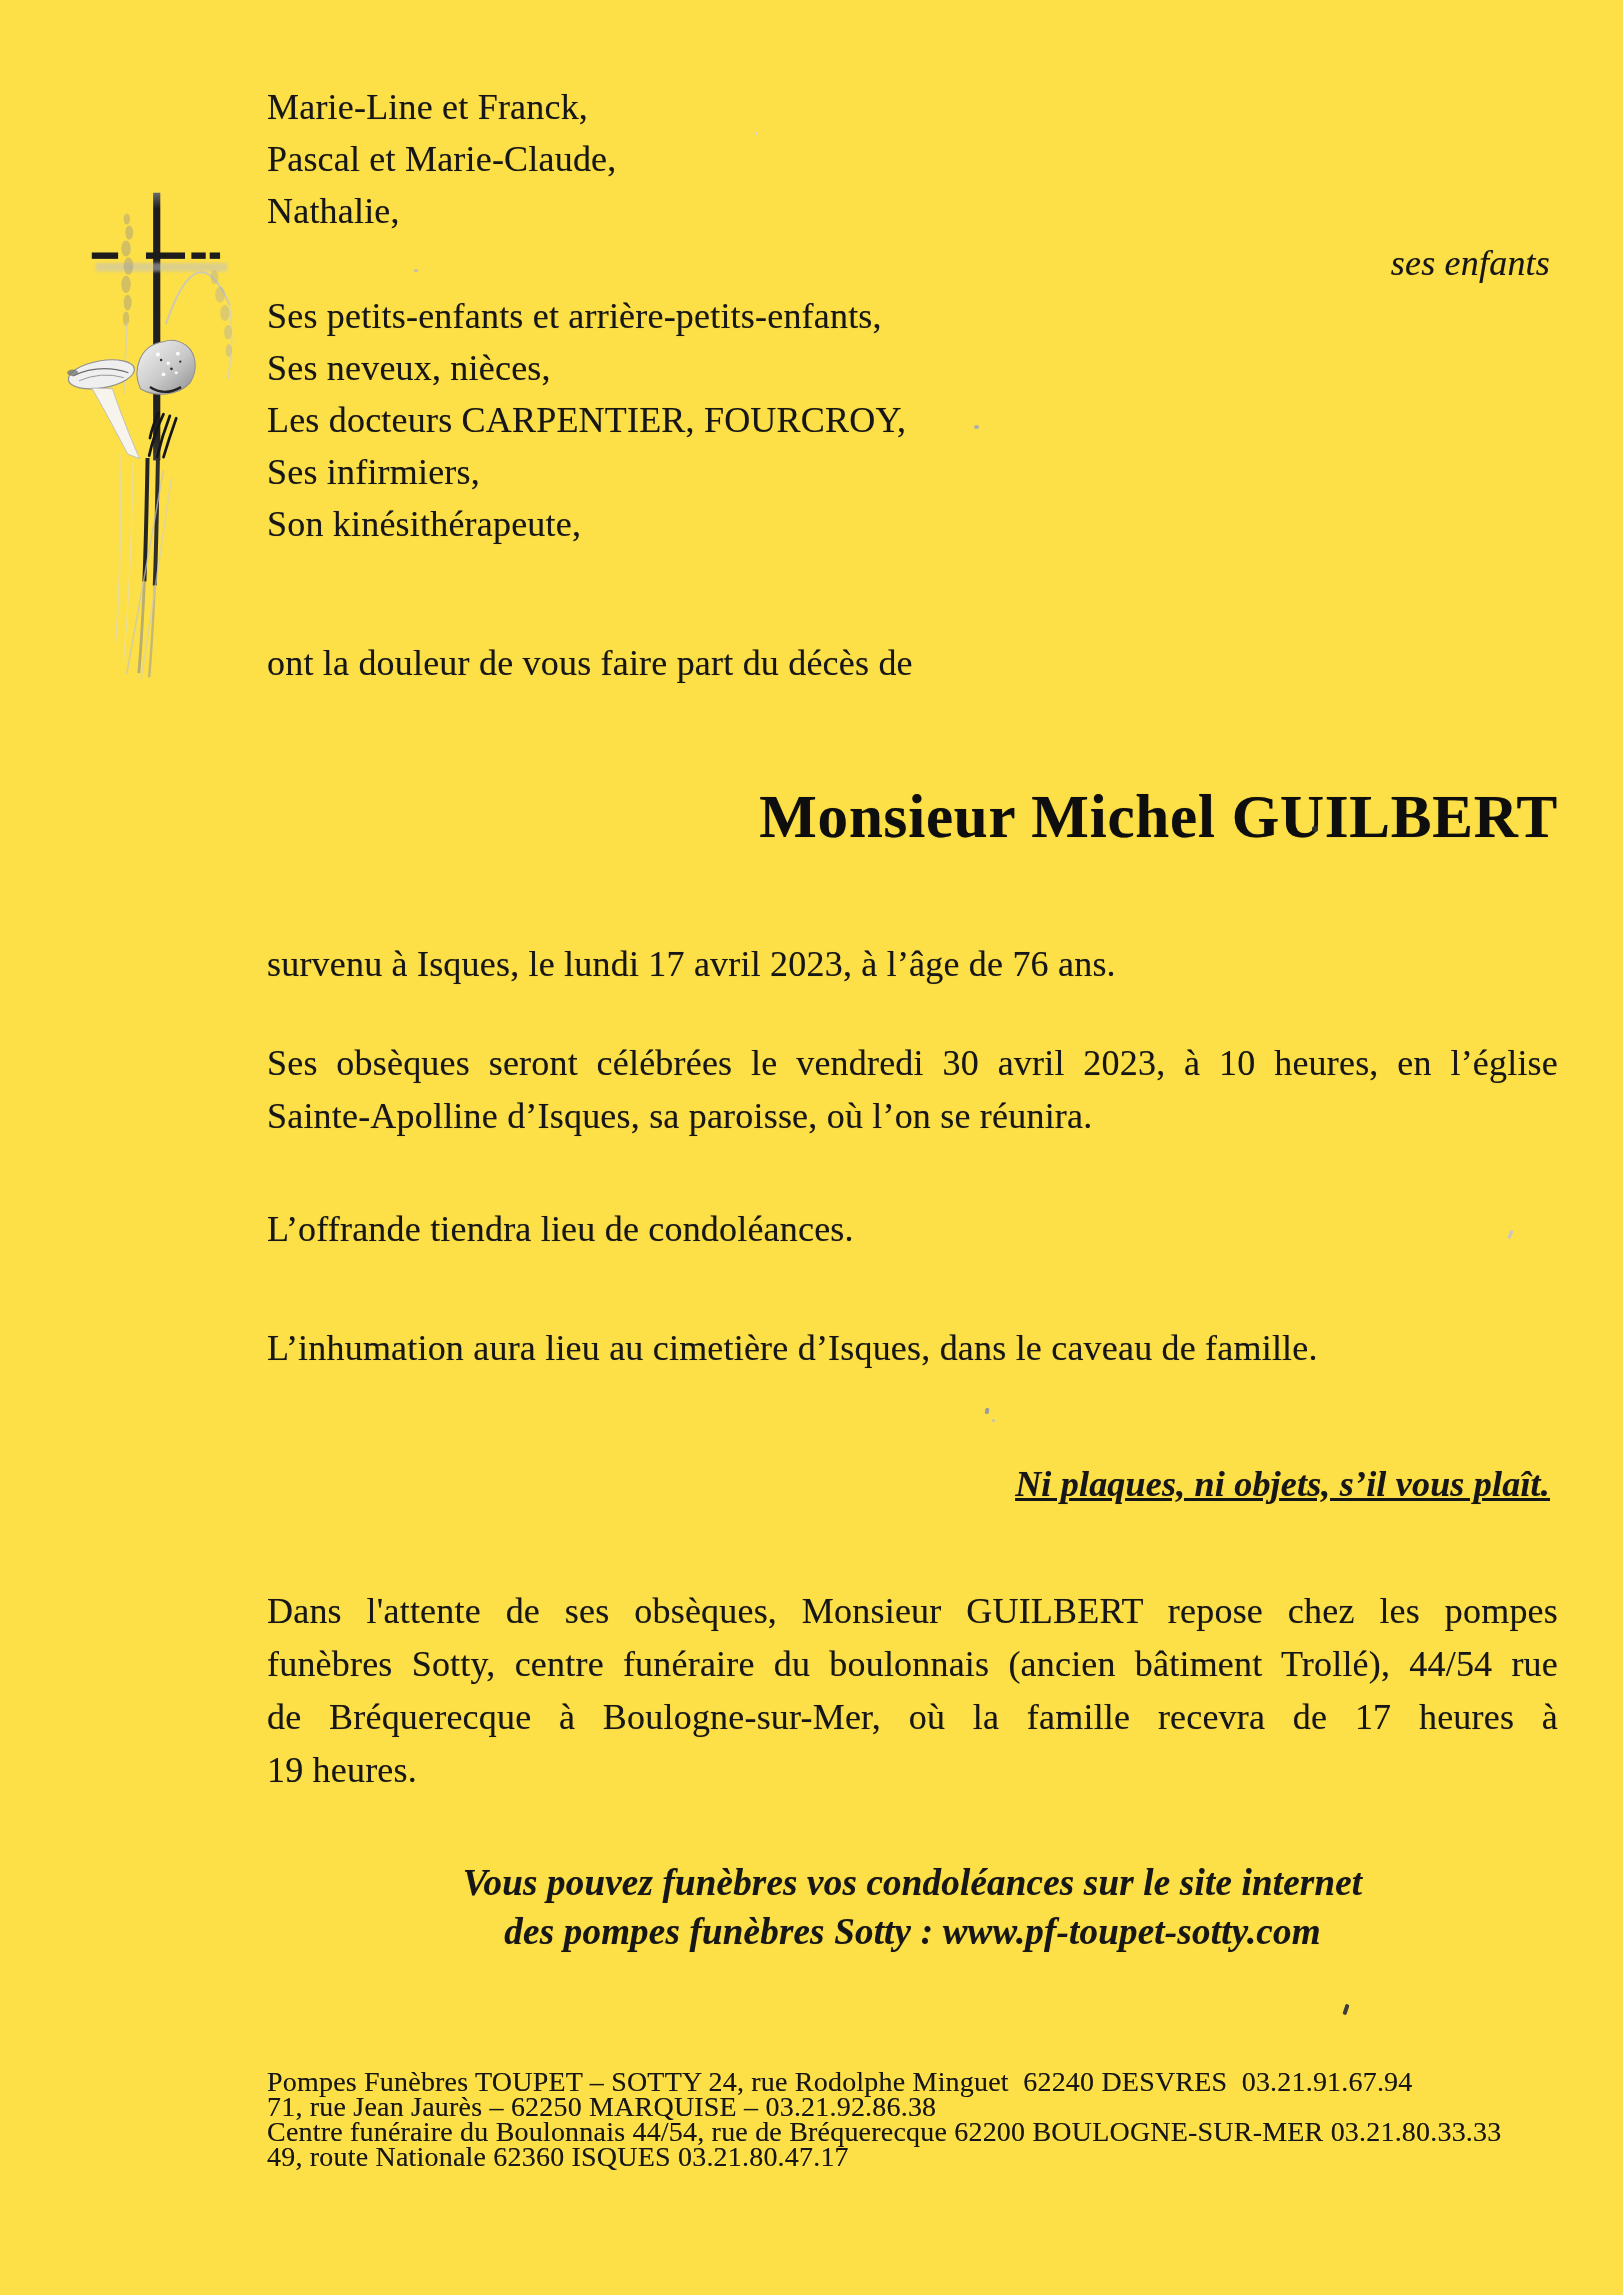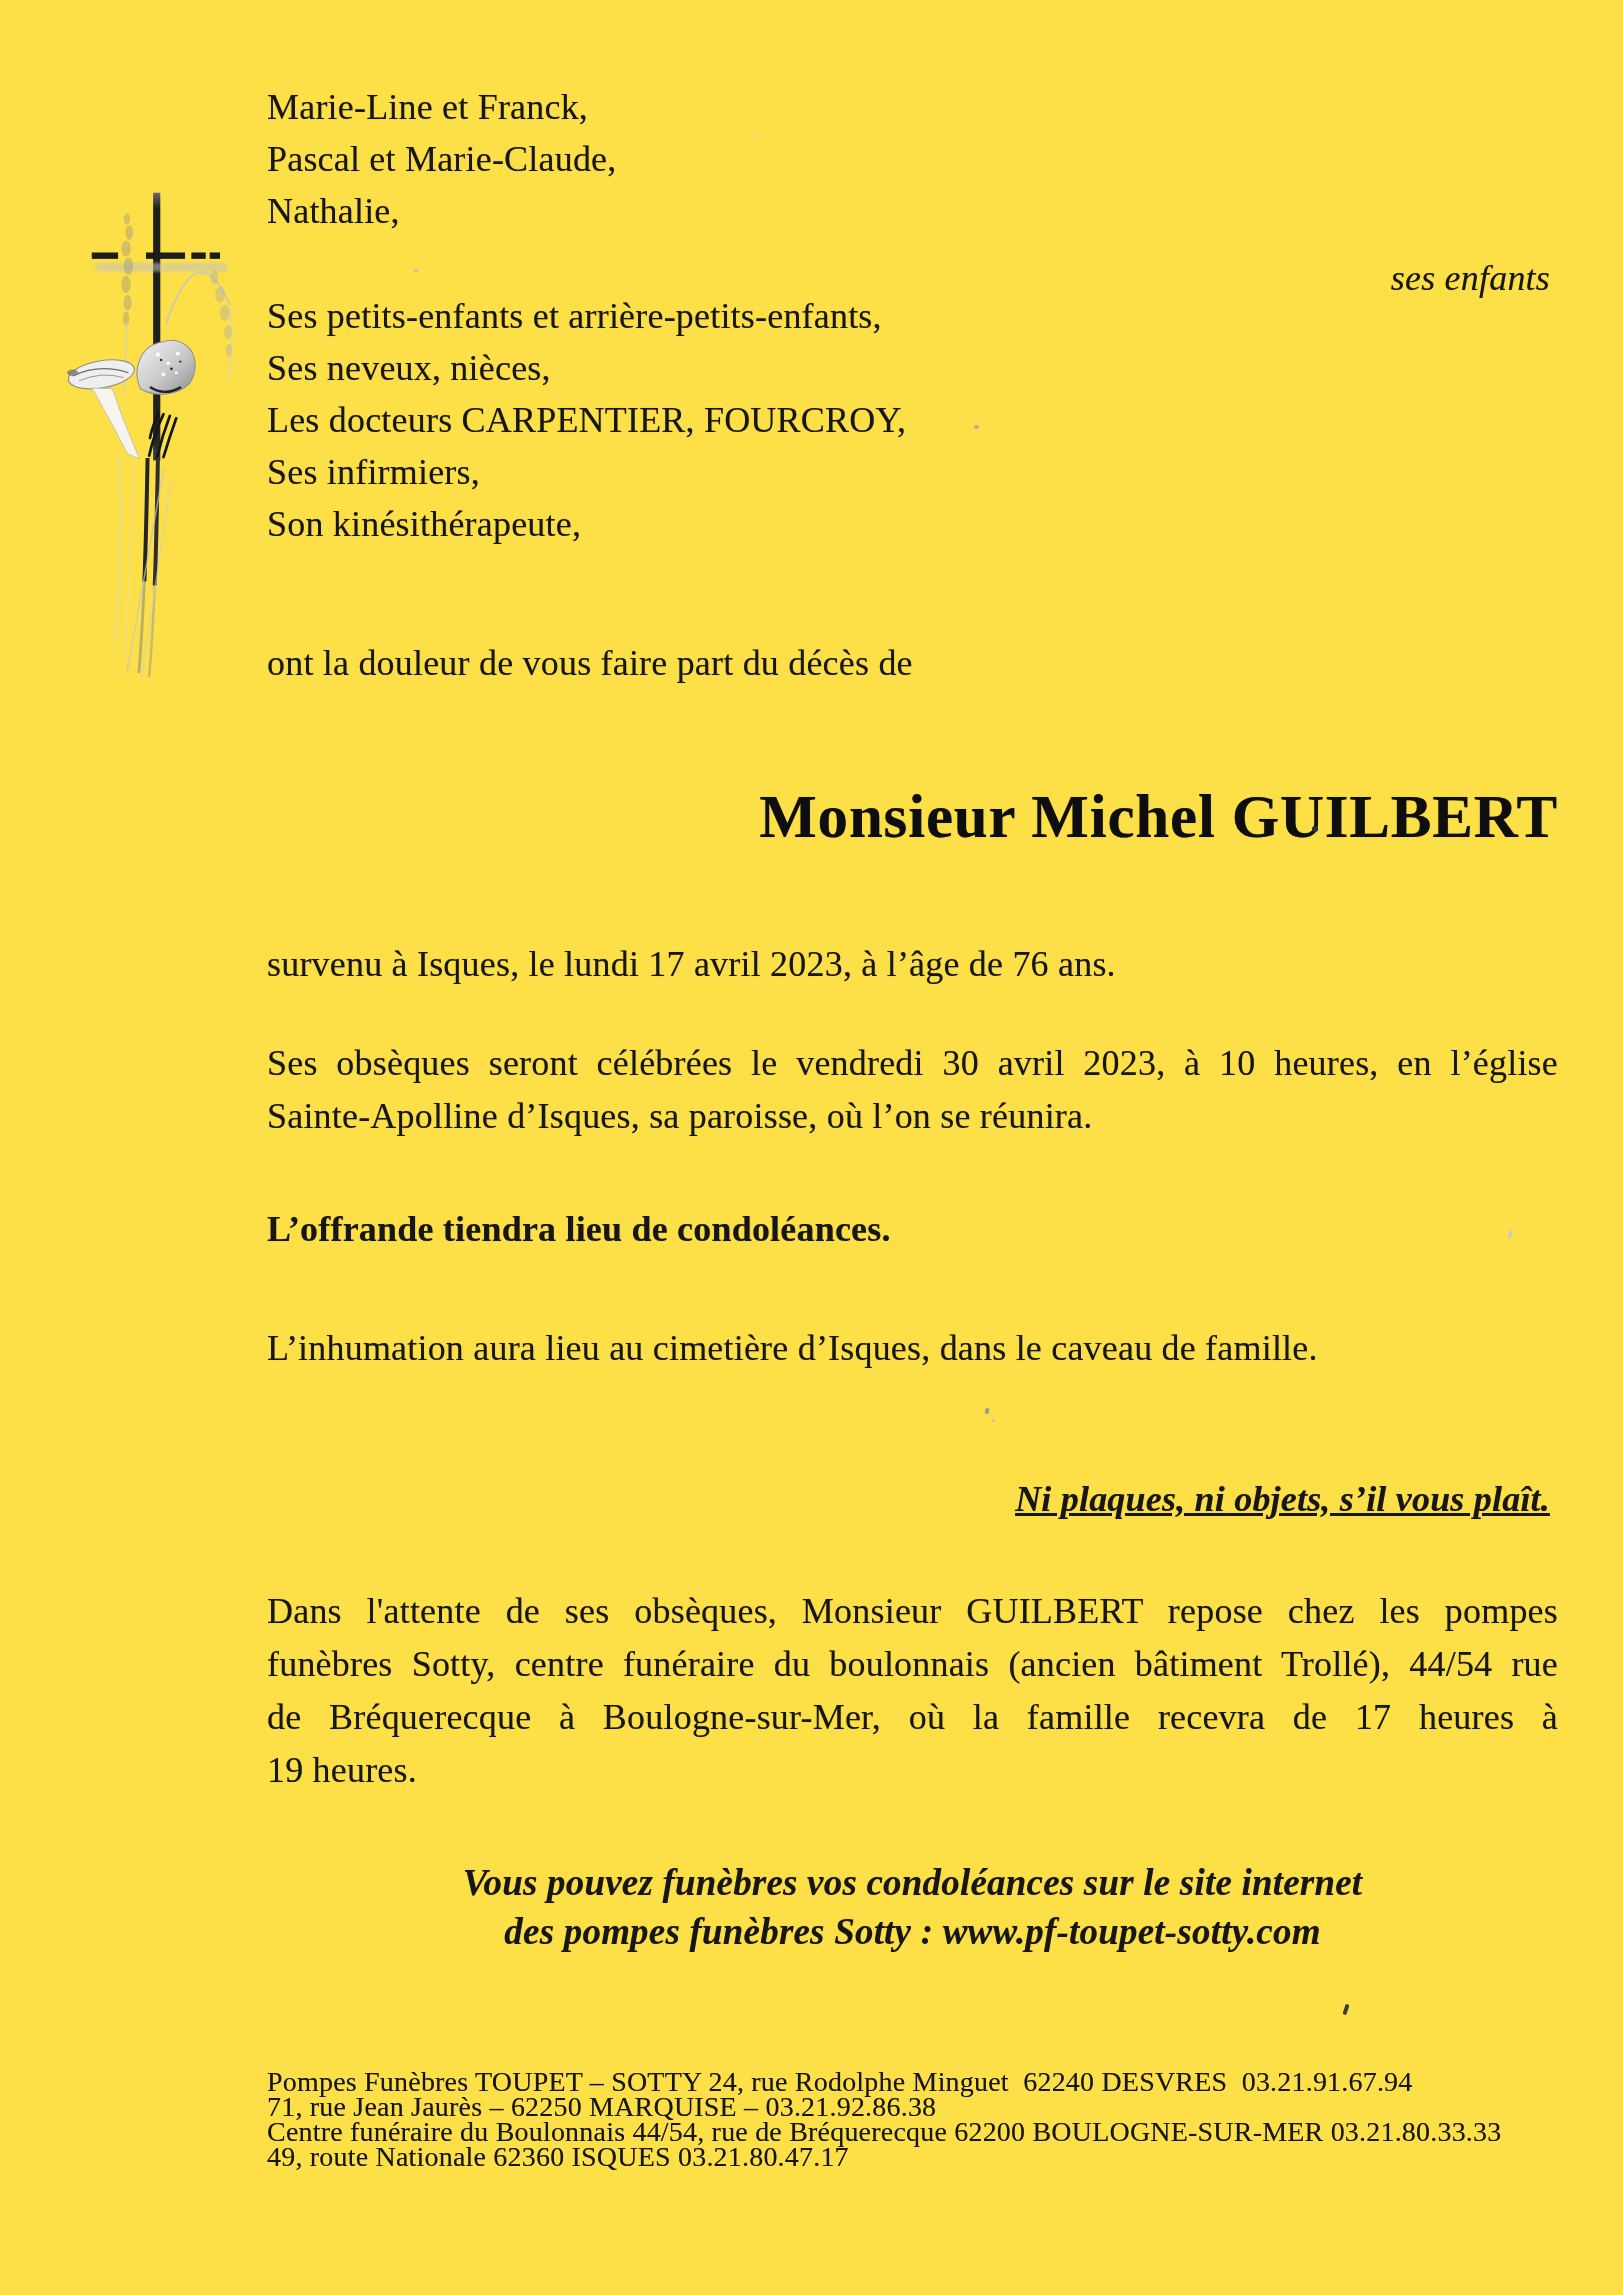--- a/index.html
+++ b/index.html
@@ -14,36 +14,36 @@
   .blk{
     position:absolute;left:267px;width:1291px;
     font-size:36px;line-height:52px;
     letter-spacing:0.2px;
     text-shadow:0 0 0.8px rgba(20,20,20,.38);
     white-space:nowrap;
   }
   .para{white-space:normal;line-height:53px;}
   .jline{text-align:justify;text-align-last:justify;white-space:normal;}
   .jline.last{text-align-last:left;}
-  .right{text-align:right;white-space:normal;margin-top:15px;}
+  .right{text-align:right;white-space:normal;}
   .italic{font-style:italic;}
   .boldital{font-weight:bold;font-style:italic;}
   #title-block{
     top:780px;text-align:right;
     font-size:61px;line-height:73px;font-weight:bold;
     letter-spacing:0.8px;color:#0e0e0e;
     text-shadow:0 0 0.8px rgba(0,0,0,.5);
   }
   #names-block{top:81px;}
   #ses-enfants{top:237px;width:1283px;}
   #relatives-block{top:290px;}
   #announcement-line{top:637px;}
   #survenu-line{top:922px;margin-top:16px;}
   #funeral-block{top:1037px;}
-  #offering-line{top:1203px;font-weight:bold;}
+  #offering-line{top:1203px;}
   #burial-line{top:1322px;}
   #request-line{top:1458px;width:1283px;text-decoration:underline;}
   #repose-block{top:1585px;}
   #condolences-block{
     top:1858px;text-align:center;
     font-size:37px;line-height:49px;white-space:normal;
   }
   #footer-block{
     top:2069px;width:1299px;text-align:left;
     font-size:28px;line-height:25px;letter-spacing:0.2px;

